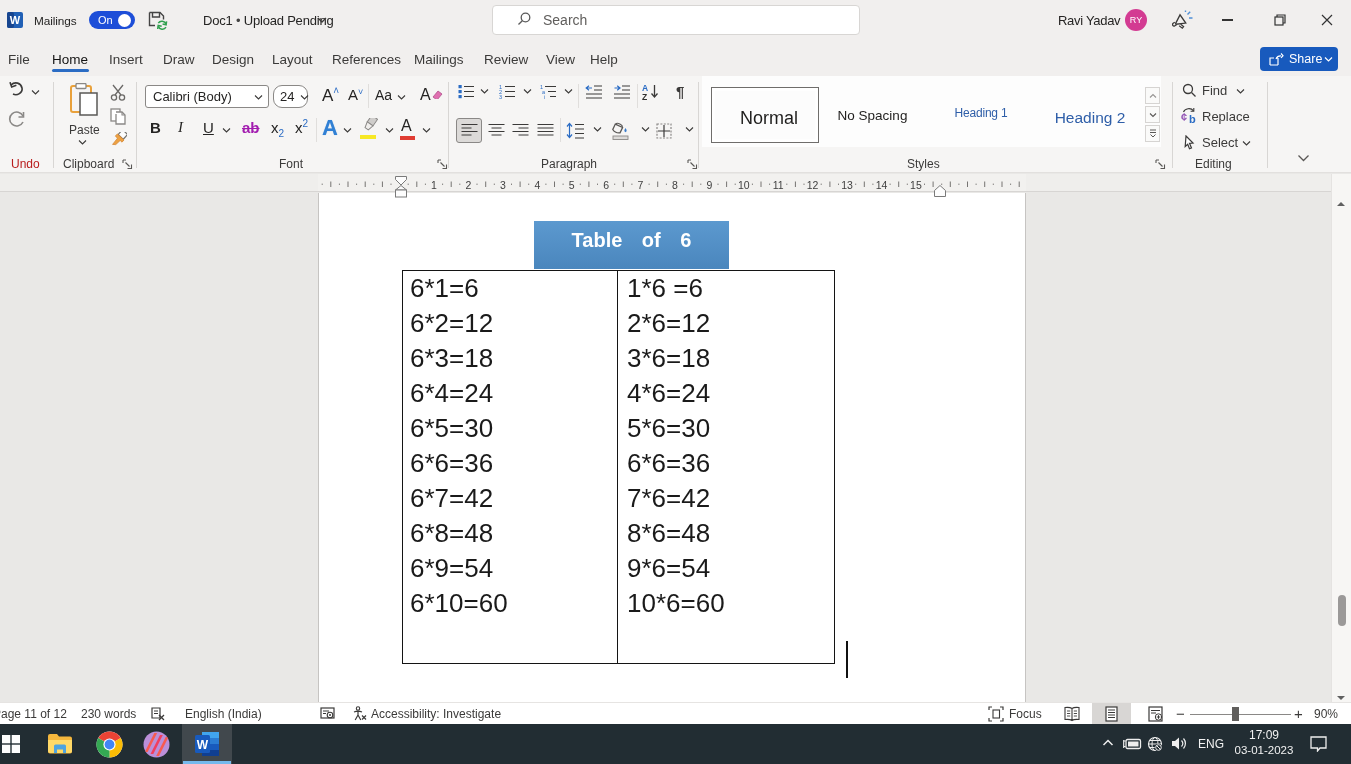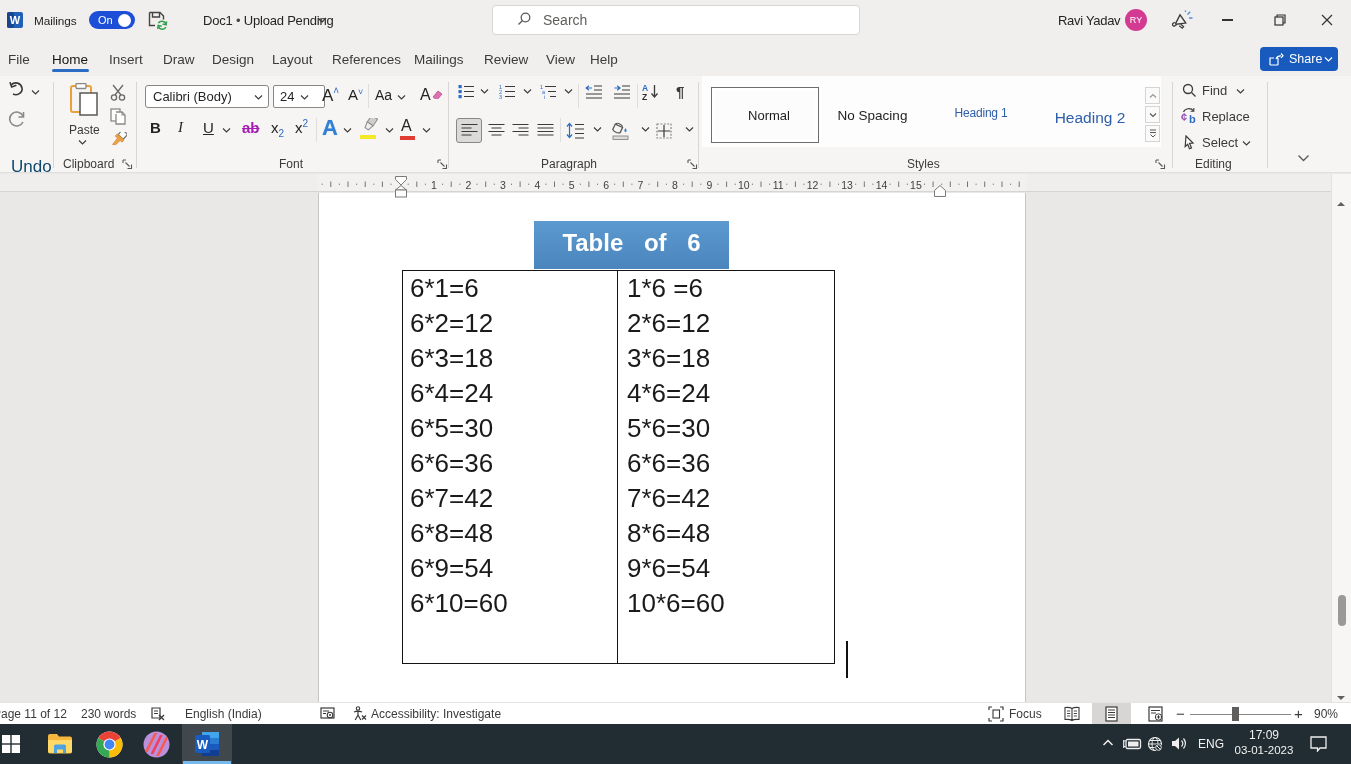--- a/index.html
+++ b/index.html
@@ -93,21 +93,21 @@
       <path d="M4 3 C8 -1 14 1 15 6 C16 11 10 14 6 12" fill="none" stroke="#3b3a39" stroke-width="1.6"></path>
       <path d="M4 0 v5 h5" fill="none" stroke="#3b3a39" stroke-width="1.6" transform="rotate(-20 4 3)"></path>
     </svg>
   <svg class="abs" style="left:31px;top:13px;" width="9" height="7" viewBox="0 0 9 7">
       <path d="M1 1.5 l3.5 3.5 l3.5 -3.5" fill="none" stroke="#3b3a39" stroke-width="1.1"></path>
     </svg>
   <svg class="abs" style="left:7px;top:32px;" width="20" height="20" viewBox="0 0 20 20">
       <path d="M16 8 A7 7 0 1 0 16 14" fill="none" stroke="#8a8886" stroke-width="1.6"></path>
       <path d="M16.5 4 v5 h-5" fill="none" stroke="#8a8886" stroke-width="1.6"></path>
     </svg>
-  <div class="abs" style="left:11px;top:81px;font-size:17px;color:#0c4a6e;">Undo</div>
+  <div class="abs" style="left:11px;top:81px;font-size:12px;color:#b91c1c;">Undo</div>
   <div class="abs" style="left:53px;top:6px;width:1px;height:86px;background:#d8d6d4;"></div>
 
   <svg class="abs" style="left:68px;top:7px;" width="34" height="40" viewBox="0 0 34 40">
     <rect x="3" y="3" width="20" height="26" rx="2" fill="none" stroke="#e9a13b" stroke-width="2"></rect>
     <rect x="8" y="0.5" width="10" height="5" rx="1" fill="#fff" stroke="#8a8886" stroke-width="1.3"></rect>
     <rect x="12" y="10" width="17" height="22" fill="#fff" stroke="#5a5856" stroke-width="1.5"></rect>
   </svg>
   <div class="abs" style="left:69px;top:47px;font-size:12px;color:#3b3a39;">Paste</div>
   <svg class="abs" style="left:78px;top:63px;" width="9" height="7" viewBox="0 0 9 7">
       <path d="M1 1.5 l3.5 3.5 l3.5 -3.5" fill="none" stroke="#3b3a39" stroke-width="1.1"></path>
@@ -136,21 +136,21 @@
       <path d="M1 1 h3 M1 1 v3 M3.5 3.5 l4 4 M9.5 5.5 v4 h-4" fill="none" stroke="#5a5856" stroke-width="1.1"></path>
     </svg>
   <div class="abs" style="left:136px;top:6px;width:1px;height:86px;background:#d8d6d4;"></div>
 
   <div class="abs" style="left:145px;top:9px;width:124px;height:23px;background:#fff;border:1px solid #8a8886;border-radius:3px;font-size:13px;color:#252423;">
       <span style="position:absolute;left:7px;top:3px;">Calibri (Body)</span>
     <svg class="abs" style="left:108px;top:8px;" width="9" height="7" viewBox="0 0 9 7">
         <path d="M1 1.5 l3.5 3.5 l3.5 -3.5" fill="none" stroke="#3b3a39" stroke-width="1.1"></path>
       </svg>
     </div>
-  <div class="abs" style="left:273px;top:9px;width:52px;height:23px;background:#fff;border:1px solid #8a8886;border-radius:2px;font-size:13px;color:#252423;">
+  <div class="abs" style="left:273px;top:9px;width:35px;height:23px;background:#fff;border:1px solid #8a8886;border-radius:9px;font-size:13px;color:#252423;">
       <span style="position:absolute;left:6px;top:3px;">24</span>
     <svg class="abs" style="left:26px;top:8px;" width="9" height="7" viewBox="0 0 9 7">
         <path d="M1 1.5 l3.5 3.5 l3.5 -3.5" fill="none" stroke="#3b3a39" stroke-width="1.1"></path>
       </svg>
     </div>
   <div class="abs" style="left:322px;top:10px;font-size:17px;color:#252423;">A<span style="font-size:10px;color:#2b6cc4;position:relative;top:-7px;">˄</span></div>
   <div class="abs" style="left:348px;top:10px;font-size:15px;color:#252423;">A<span style="font-size:9px;color:#2b6cc4;position:relative;top:-5px;">˅</span></div>
   <div class="abs" style="left:368px;top:8px;width:1px;height:24px;background:#e0dedc;"></div>
   <div class="abs" style="left:375px;top:11px;font-size:14px;color:#252423;">Aa</div>
   <svg class="abs" style="left:397px;top:18px;" width="9" height="7" viewBox="0 0 9 7">
@@ -283,21 +283,21 @@
       <path d="M1 1.5 l3.5 3.5 l3.5 -3.5" fill="none" stroke="#3b3a39" stroke-width="1.1"></path>
     </svg>
   <div class="abs" style="left:541px;top:81px;font-size:12px;color:#3b3a39;">Paragraph</div>
   <svg class="abs" style="left:687px;top:83px;" width="11" height="11" viewBox="0 0 11 11">
       <path d="M1 1 h3 M1 1 v3 M3.5 3.5 l4 4 M9.5 5.5 v4 h-4" fill="none" stroke="#5a5856" stroke-width="1.1"></path>
     </svg>
   <div class="abs" style="left:698px;top:6px;width:1px;height:86px;background:#d8d6d4;"></div>
 
   <div class="abs" style="left:702px;top:0;width:459px;height:71px;background:#fdfdfd;"></div>
   <div class="abs" style="left:711px;top:11px;width:108px;height:56px;background:#fcfcfc;border:1px solid #6f6d6b;box-shadow:inset 0 0 0 2.5px #fff;"></div>
-  <div class="abs" style="left:711px;top:32px;width:116px;text-align:center;font-size:13px;color:#1f1e1d;">Normal</div>
+  <div class="abs" style="left:711px;top:32px;width:116px;text-align:center;font-size:18px;color:#1f1e1d;">Normal</div>
   <div class="abs" style="left:830px;top:32px;width:85px;text-align:center;font-size:13.5px;color:#1f1e1d;">No Spacing</div>
   <div class="abs" style="left:931px;top:30px;width:100px;text-align:center;font-size:12px;color:#2e5ea8;letter-spacing:-0.2px;">Heading 1</div>
   <div class="abs" style="left:1040px;top:33px;width:100px;text-align:center;font-size:15.5px;color:#2e5ea8;">Heading 2</div>
   <div class="abs" style="left:1145px;top:11px;width:15px;height:17px;background:#fafaf9;border:1px solid #d6d4d2;"></div>
   <svg class="abs" style="left:1148px;top:16px;" width="10" height="8" viewBox="0 0 10 8">
       <path d="M2 5.5 l3 -3 l3 3" fill="none" stroke="#979593" stroke-width="1.1"></path>
     </svg>
   <div class="abs" style="left:1145px;top:30px;width:15px;height:17px;background:#fafaf9;border:1px solid #d6d4d2;"></div>
   <svg class="abs" style="left:1148px;top:35px;" width="10" height="8" viewBox="0 0 10 8">
       <path d="M2 2.5 l3 3 l3 -3" fill="none" stroke="#5a5856" stroke-width="1.1"></path>
@@ -435,21 +435,21 @@
     <g stroke="#7a7a7a" stroke-width="1" fill="#fdfdfd">
       <path d="M395.5 176.5 h11 v3 l-5.5 5.5 l-5.5 -5.5 z"></path>
       <path d="M395.5 190 l5.5 -4.5 l5.5 4.5 z"></path>
       <rect x="395.5" y="190" width="11" height="7"></rect>
     </g>
 
     <path d="M934.5 196.5 v-6 l5.5 -5 l5.5 5 v6 z" stroke="#7a7a7a" stroke-width="1" fill="#fdfdfd"></path>
   </svg>
 
   <div class="abs" style="left:534px;top:47px;width:195px;height:48px;background:linear-gradient(#5c99cf,#4a86bd);"></div>
-  <div class="abs" style="left:534px;top:55px;width:195px;text-align:center;font-size:24px;font-weight:bold;color:#fff;word-spacing:14px;">Table of 6</div>
+  <div class="abs" style="left:534px;top:55px;width:195px;text-align:center;font-size:20px;font-weight:bold;color:#fff;word-spacing:14px;">Table of 6</div>
 
   <div class="abs" style="left:402px;top:95.5px;width:433px;height:394px;border:1px solid #141414;"></div>
   <div class="abs" style="left:616.5px;top:95.5px;width:1px;height:394px;background:#141414;"></div>
   <div class="abs" style="left:410px;top:97px;font-size:26px;line-height:35px;color:#1a1a1a;">6*1=6<br>6*2=12<br>6*3=18<br>6*4=24<br>6*5=30<br>6*6=36<br>6*7=42<br>6*8=48<br>6*9=54<br>6*10=60</div>
   <div class="abs" style="left:627px;top:97px;font-size:26px;line-height:35px;color:#1a1a1a;">1*6 =6<br>2*6=12<br>3*6=18<br>4*6=24<br>5*6=30<br>6*6=36<br>7*6=42<br>8*6=48<br>9*6=54<br>10*6=60</div>
 
   <div class="abs" style="left:846px;top:467px;width:1.5px;height:37px;background:#111;"></div>
 
   <div class="abs" style="left:1331px;top:0;width:20px;height:528px;background:#f7f6f4;border-left:1px solid #e5e3e1;"></div>
   <svg class="abs" style="left:1334px;top:25px;" width="14" height="10" viewBox="0 0 14 10">

